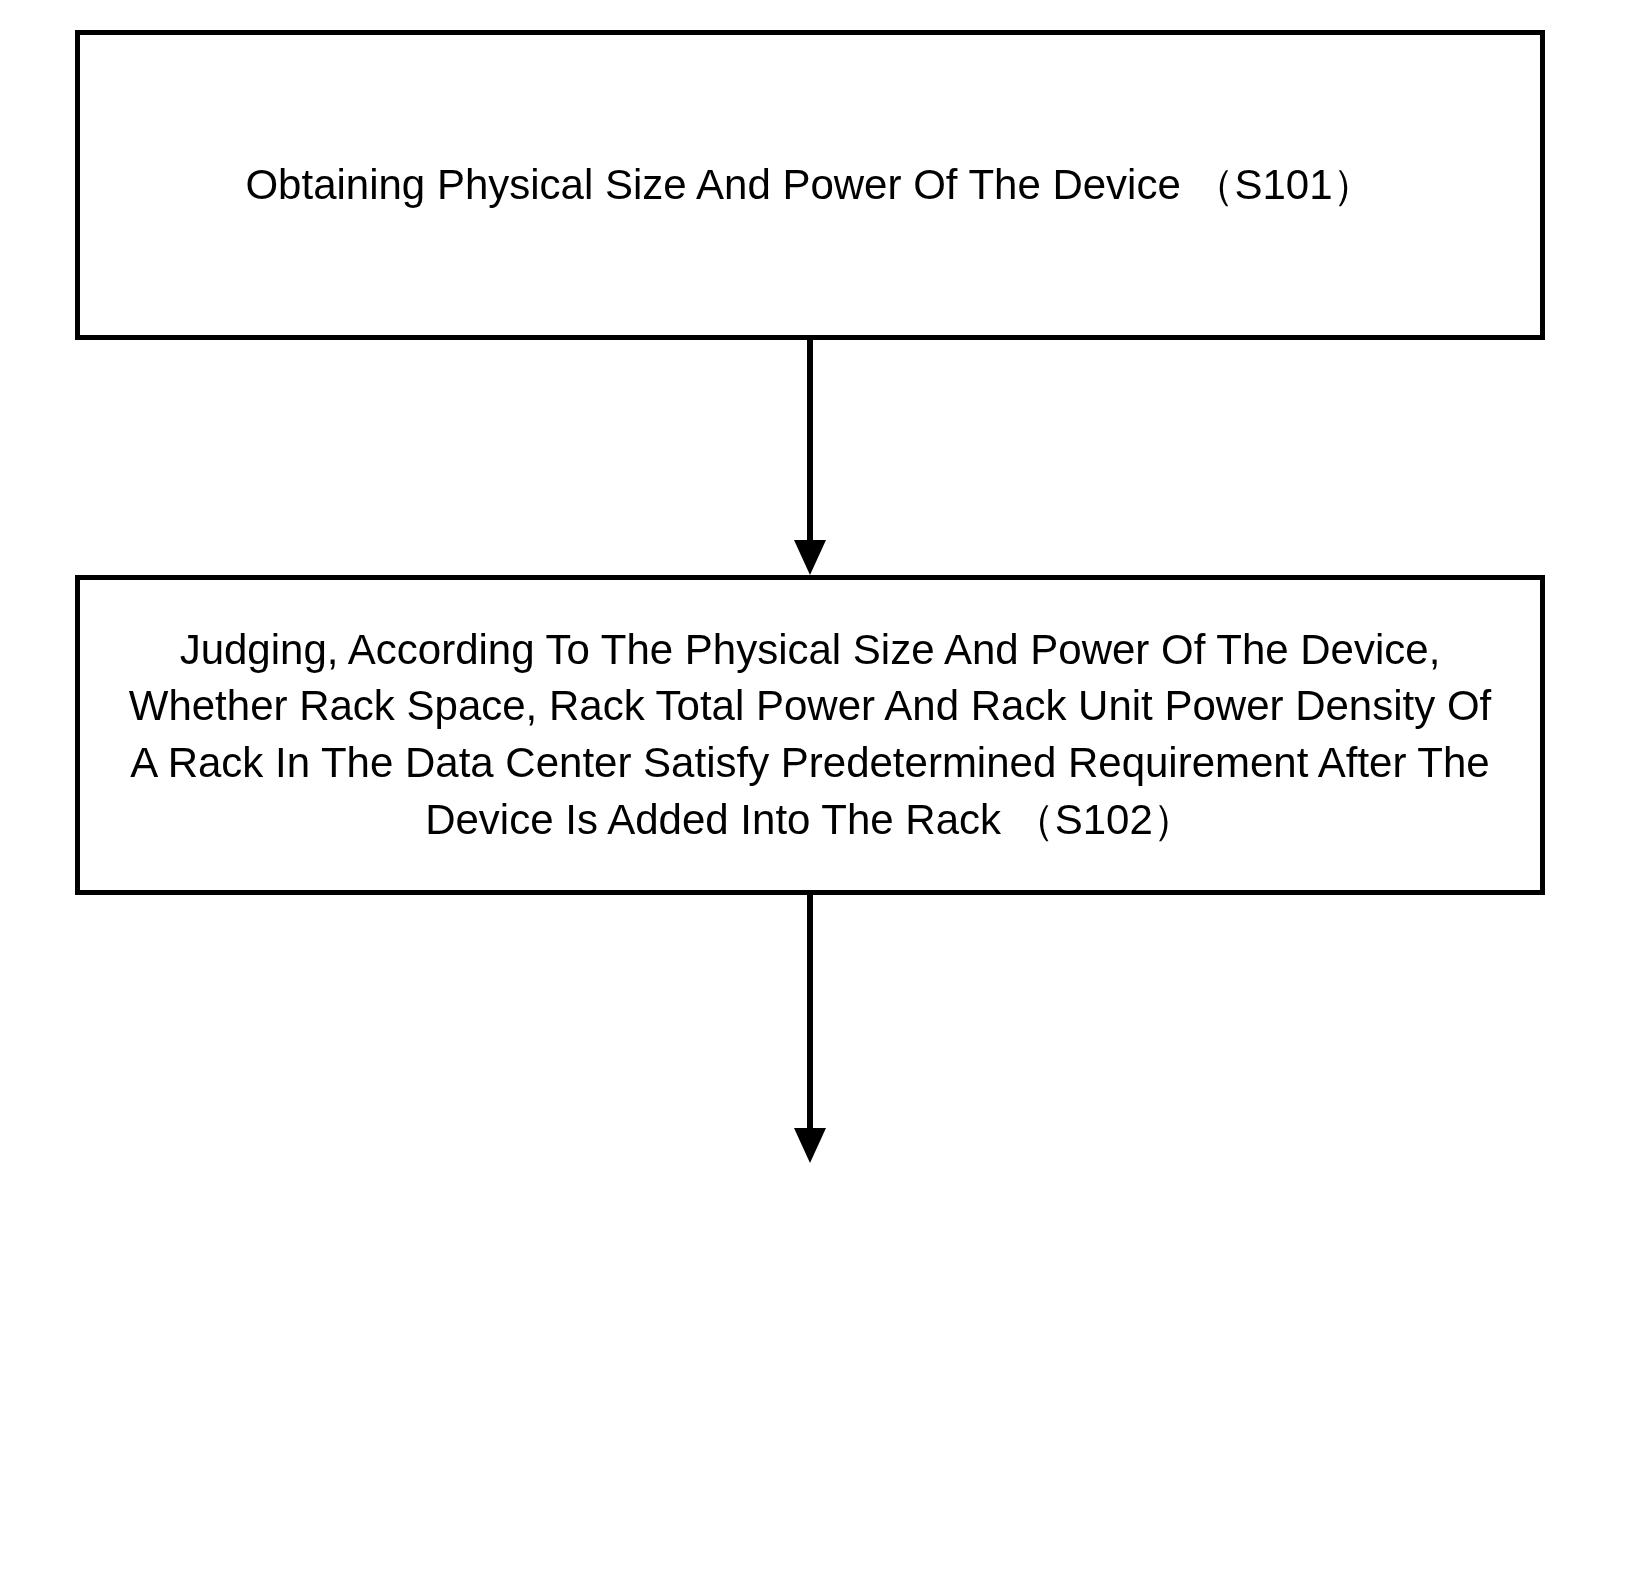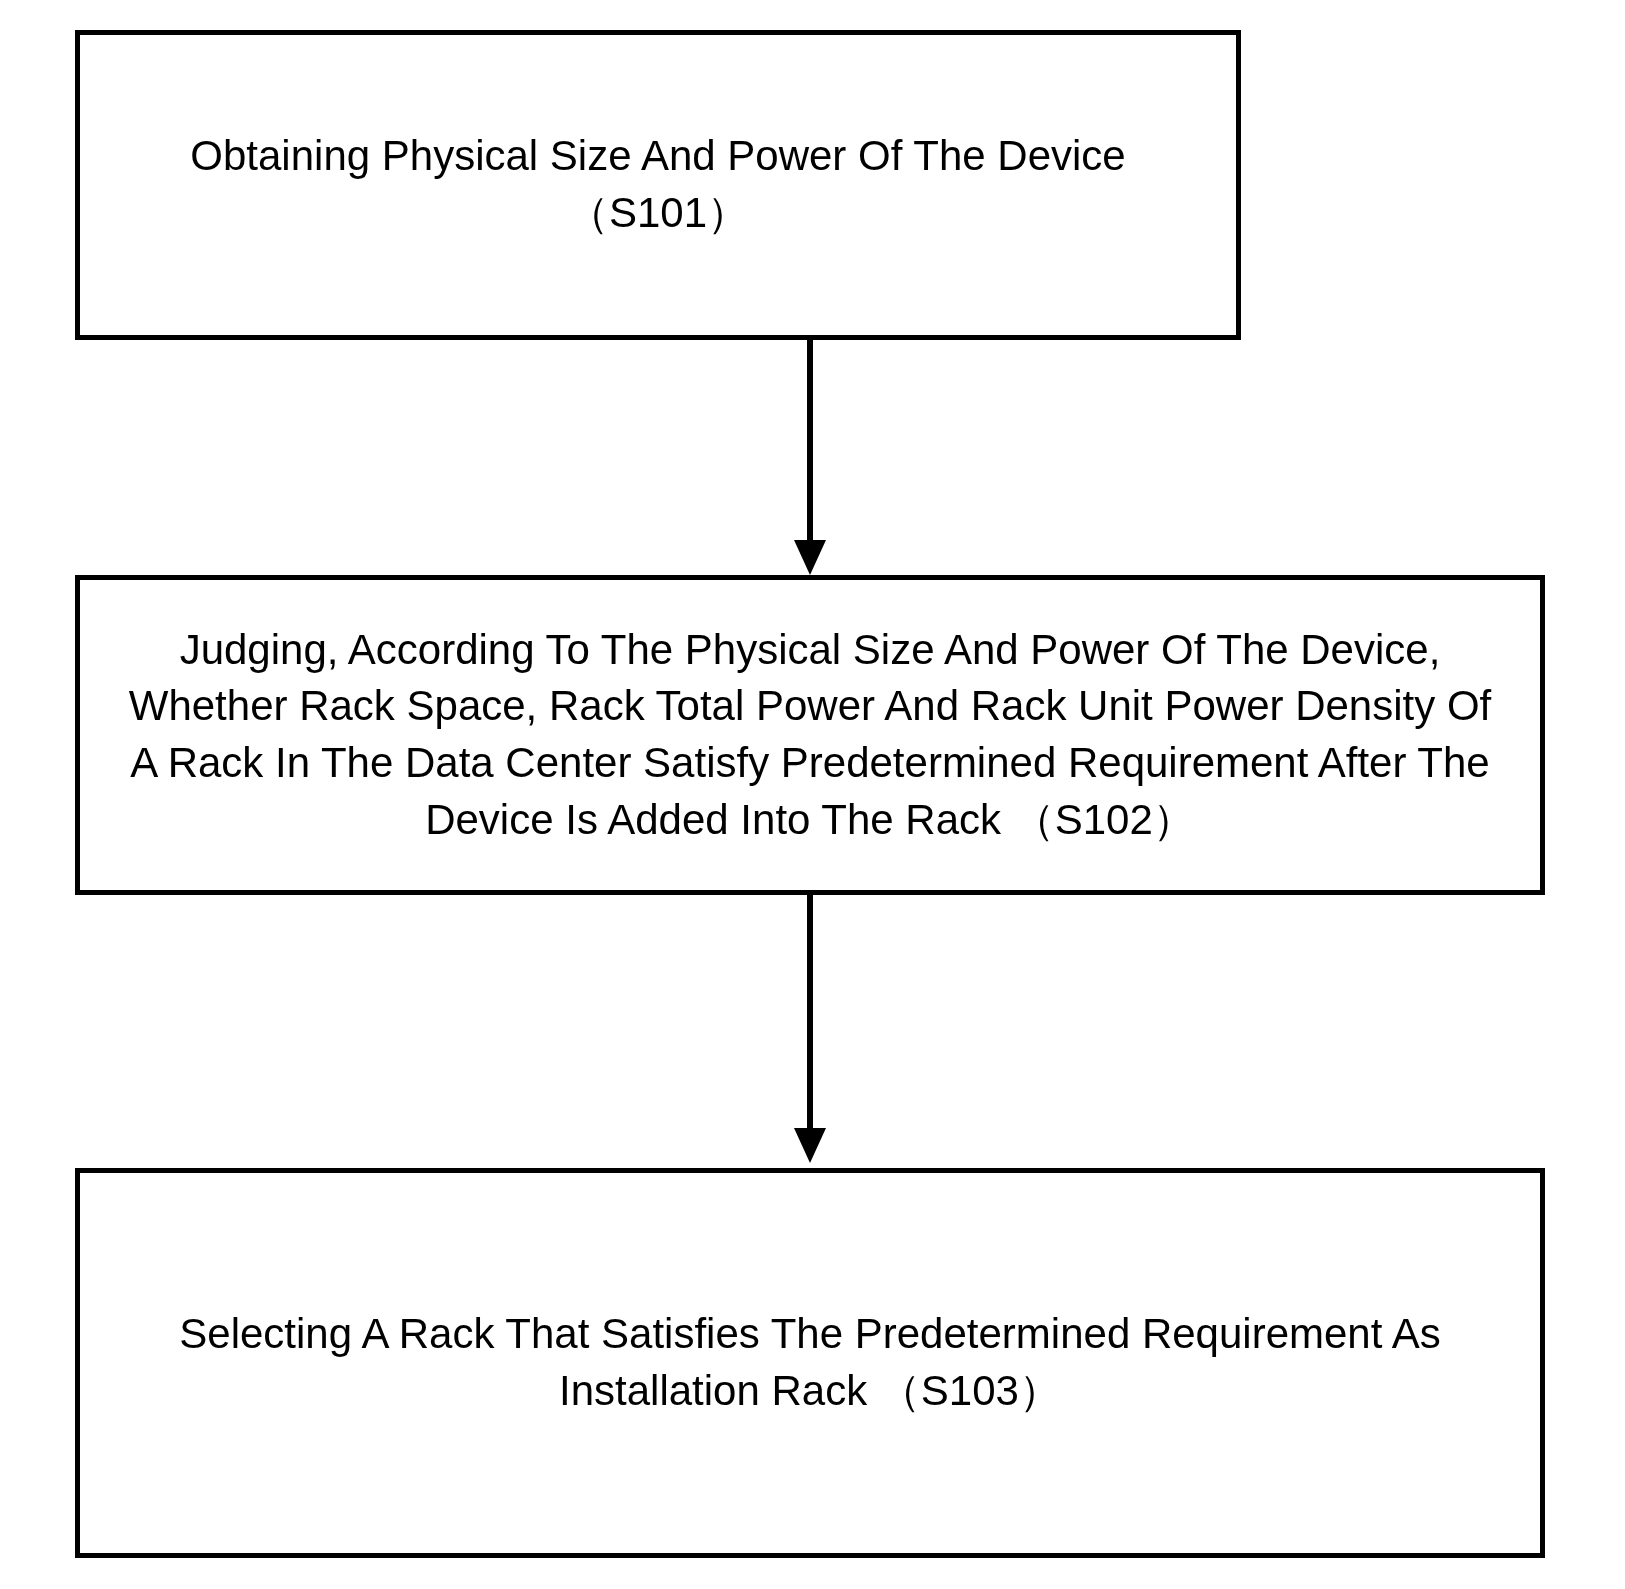--- a/index.html
+++ b/index.html
@@ -29,35 +29,32 @@
   .arrow-svg {
     position: absolute;
     overflow: visible;
   }
 </style>
 </head>
 <body>
 
 <div class="canvas">
 
-  <div class="step-box" style="left:75px; top:30px; width:1166px; height:310px;">
+  <div class="step-box" style="left:75px; top:30px; width:1470px; height:310px;">
     <span>Obtaining Physical Size And Power Of The Device （S101）</span>
   </div>
 
   <svg class="arrow-svg" style="left:790px; top:340px;" width="40" height="240">
     <line x1="20" y1="0" x2="20" y2="205" stroke="#000" stroke-width="6"></line>
     <polygon points="20,235 4,200 36,200" fill="#000"></polygon>
   </svg>
 
   <div class="step-box" style="left:75px; top:575px; width:1470px; height:320px;justify-content:flex-end;">
     <span>Judging, According To The Physical Size And Power Of The Device, Whether Rack Space, Rack Total Power And Rack Unit Power Density Of A Rack In The Data Center Satisfy Predetermined Requirement After The Device Is Added Into The Rack （S102）</span>
   </div>
 
   <svg class="arrow-svg" style="left:790px; top:895px;" width="40" height="273">
     <line x1="20" y1="0" x2="20" y2="238" stroke="#000" stroke-width="6"></line>
     <polygon points="20,268 4,233 36,233" fill="#000"></polygon>
   </svg>
 
-  <div class="step-box" style="left:75px; top:1168px; width:1470px; height:390px;">
-    <span>Selecting A Rack That Satisfies The Predetermined Requirement As Installation Rack （S103）</span>
-  </div>
 
 </div>
 
 </body></html>

